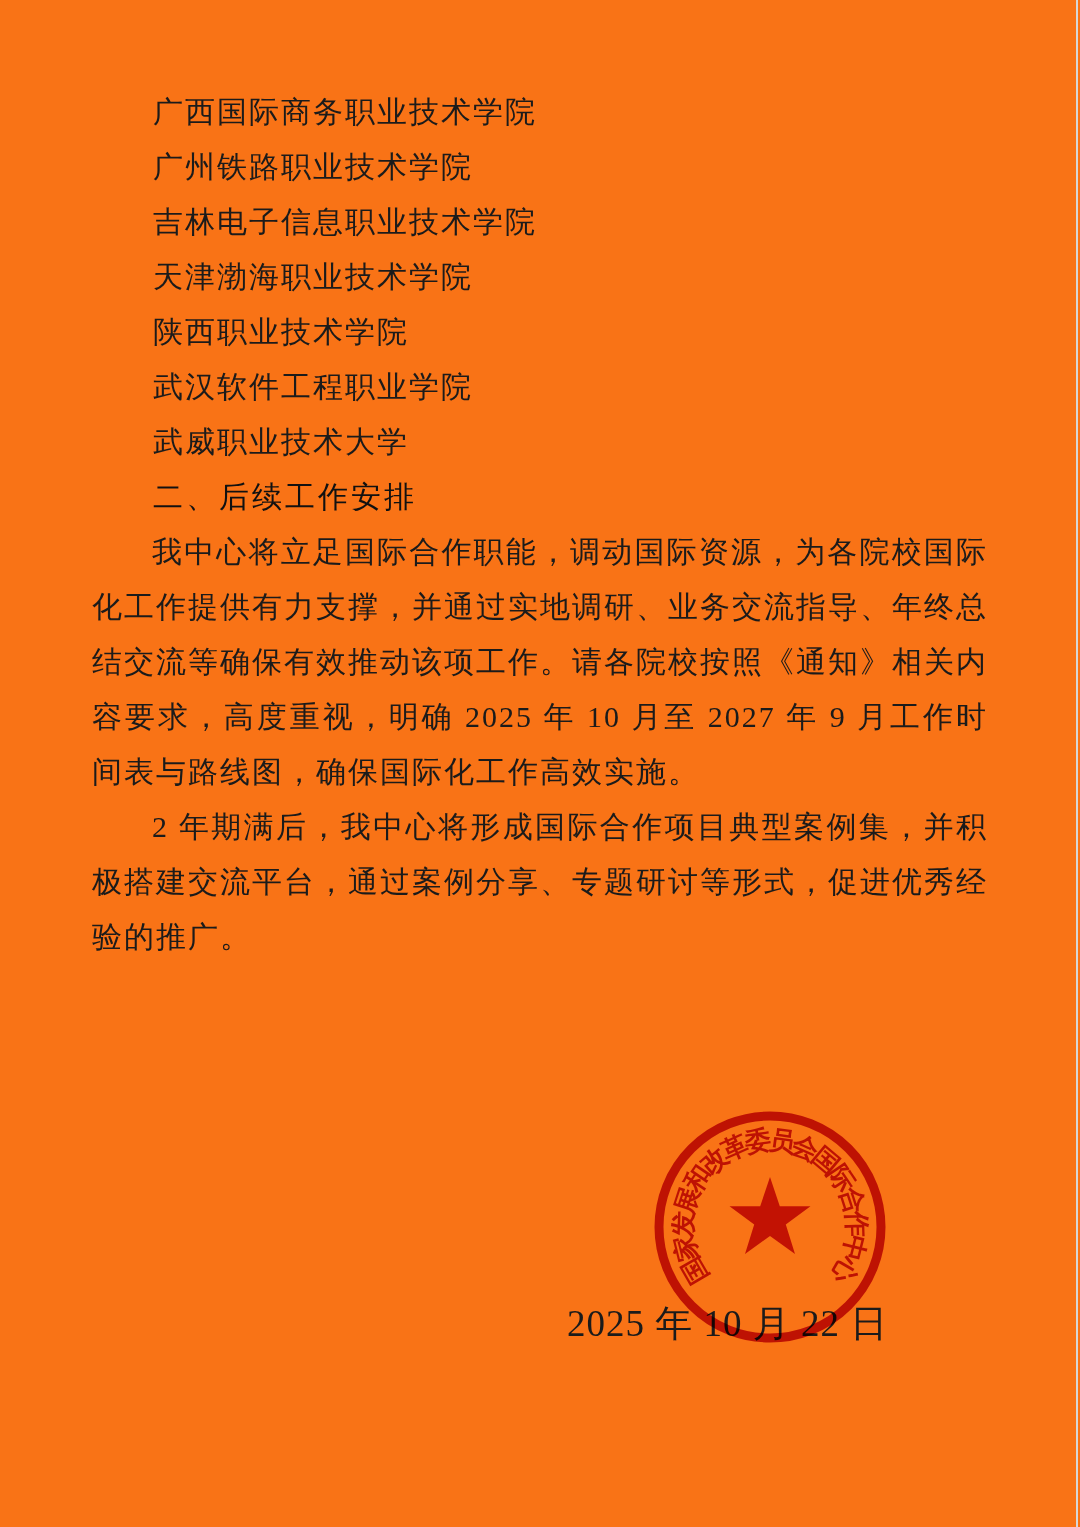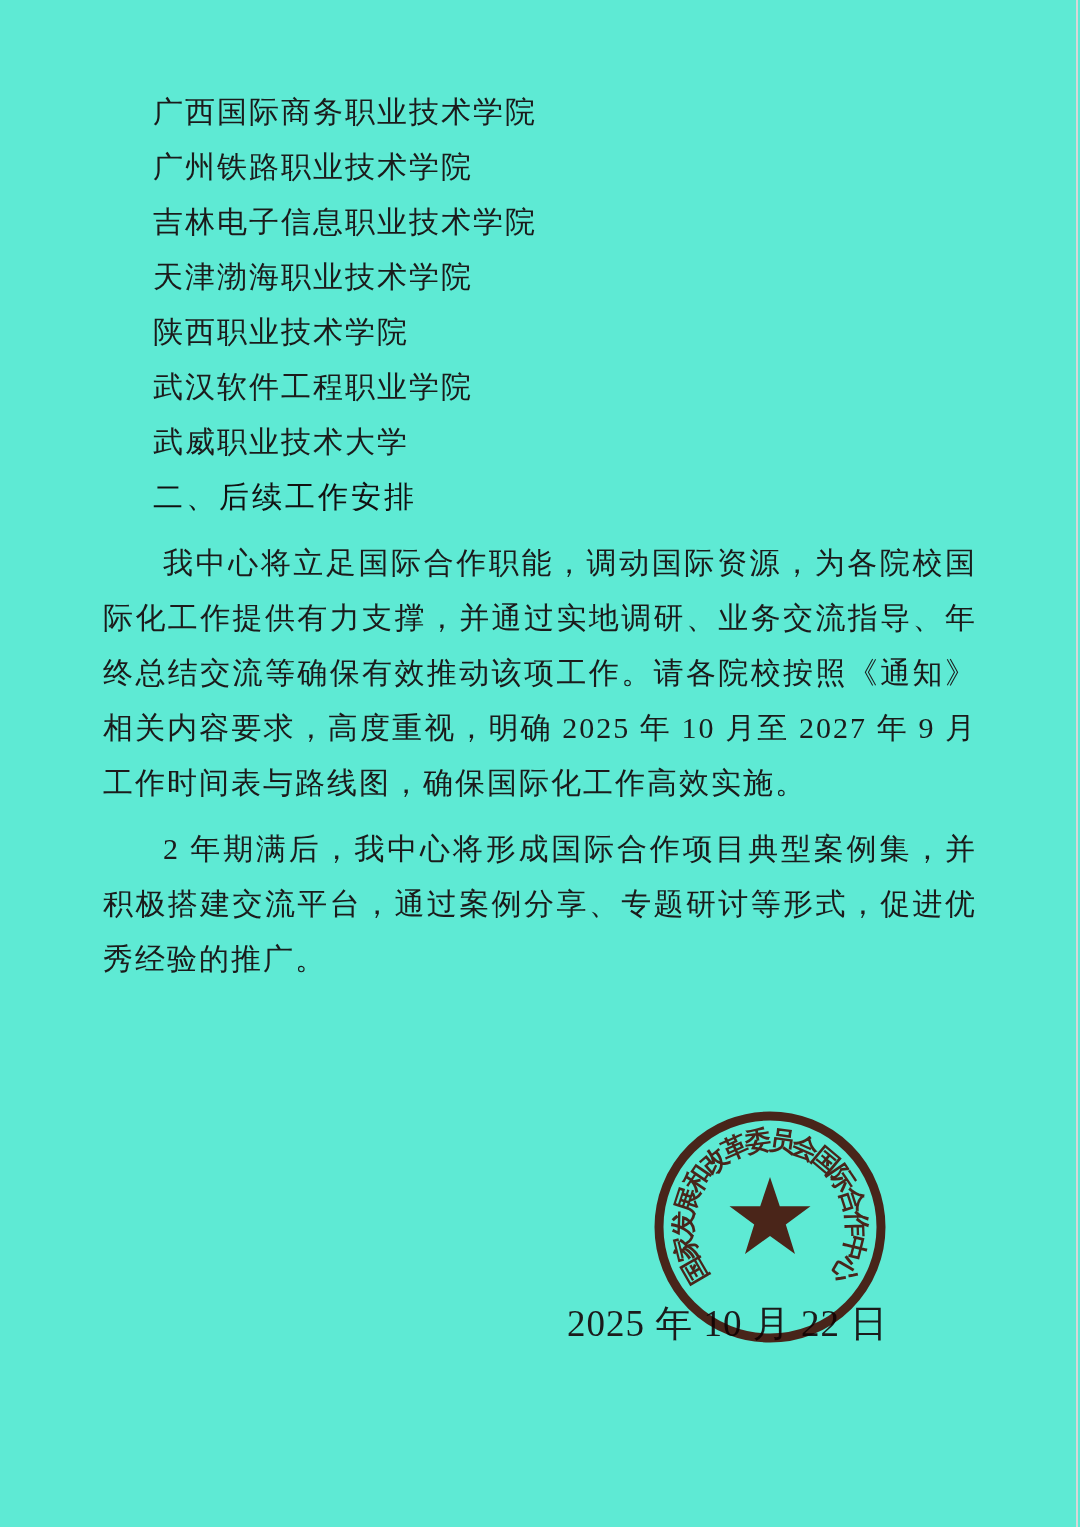--- a/index.html
+++ b/index.html
@@ -5,21 +5,21 @@
   html, body {
     margin: 0;
     padding: 0;
     background: #e8e8e8;
   }
   .page {
     position: relative;
     width: 1080px;
     height: 1527px;
     margin: 0 auto;
-    background: #5eead4;
+    background: #f97316;
     overflow: hidden;
     font-family: "Liberation Serif", "DejaVu Serif", serif;
     color: #1b1b1b;
   }
   .scan-edge {
     position: absolute;
     top: 0;
     right: 2px;
     width: 2px;
     height: 100%;
@@ -39,21 +39,21 @@
     white-space: nowrap;
   }
   .section-heading {
     padding-left: 61px;
     font-family: "Liberation Sans", "DejaVu Sans", sans-serif;
     font-weight: normal;
     letter-spacing: 3px;
     color: #111;
   }
   .body-para {
-    margin: 11px;
+    margin: 0;
     text-indent: 2em;
     text-align: justify;
     text-justify: inter-ideograph;
   }
   .signature-org {
     position: absolute;
     top: 1188px;
     left: 0;
     width: 917px;
     text-align: right;

